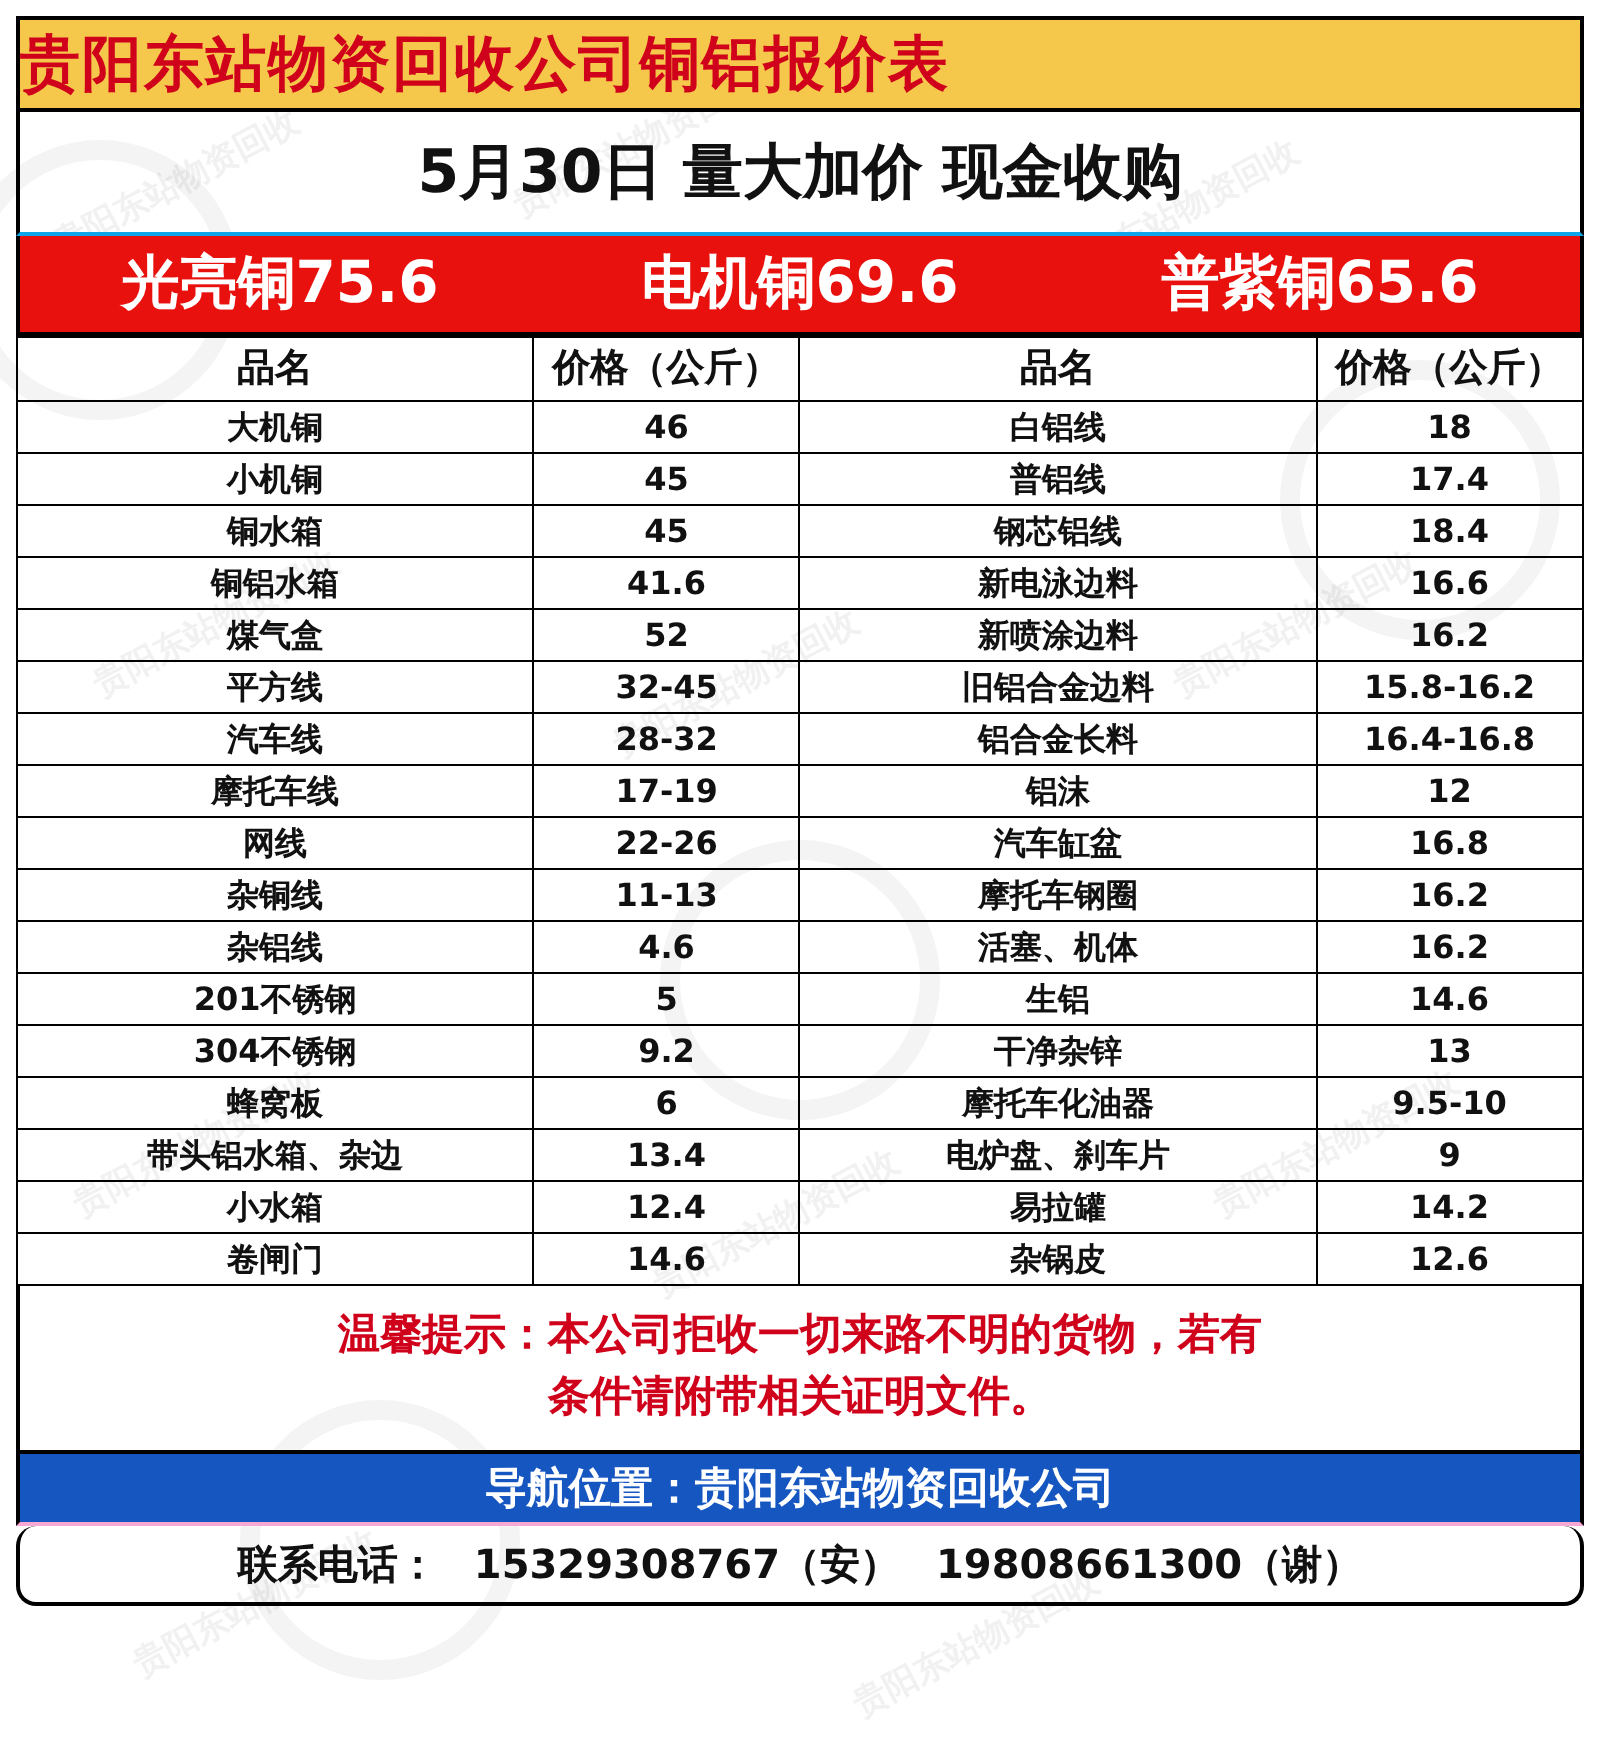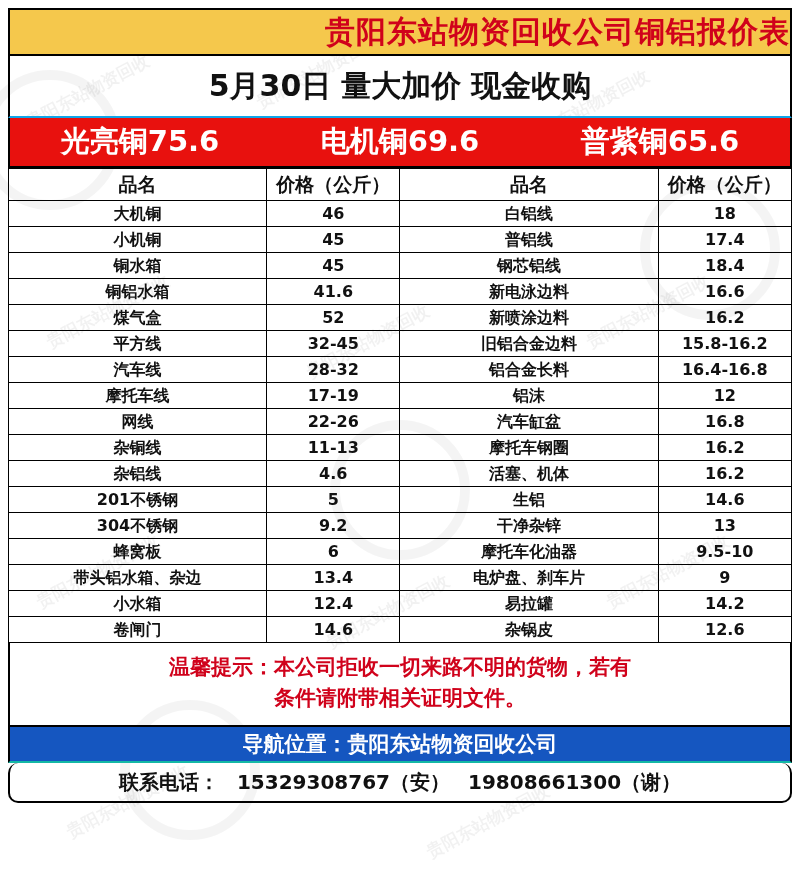--- a/index.html
+++ b/index.html
@@ -49,21 +49,21 @@
     box-sizing: border-box;
   }
 
   
   .title-banner {
     background: #f5c84c;
     border: 2px solid #000;
     height: 48px;
     display: flex;
     align-items: center;
-    justify-content: flex-end;
+    justify-content: flex-start;
     box-sizing: border-box;
   }
   .title-text {
     color: #d0021b;
     font-size: 30px;
     font-weight: bold;
     letter-spacing: 1px;
     font-family: "DejaVu Sans", "Liberation Sans", sans-serif;
   }
 
@@ -149,21 +149,21 @@
     font-size: 21px;
     font-weight: bold;
     line-height: 31px;
   }
 
   
   .nav-bar {
     background: #1556c0;
     border-left: 2px solid #000;
     border-right: 2px solid #000;
-    border-bottom: 2px solid #14b8a6;
+    border-bottom: 2px solid #f9a8d4;
     height: 36px;
     display: flex;
     align-items: center;
     justify-content: center;
     box-sizing: border-box;
   }
   .nav-bar span {
     color: #ffffff;
     font-size: 21px;
     font-weight: bold;

